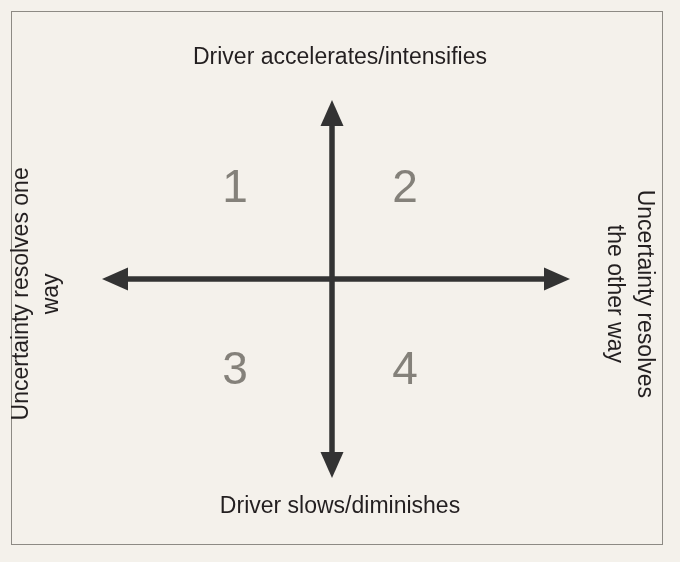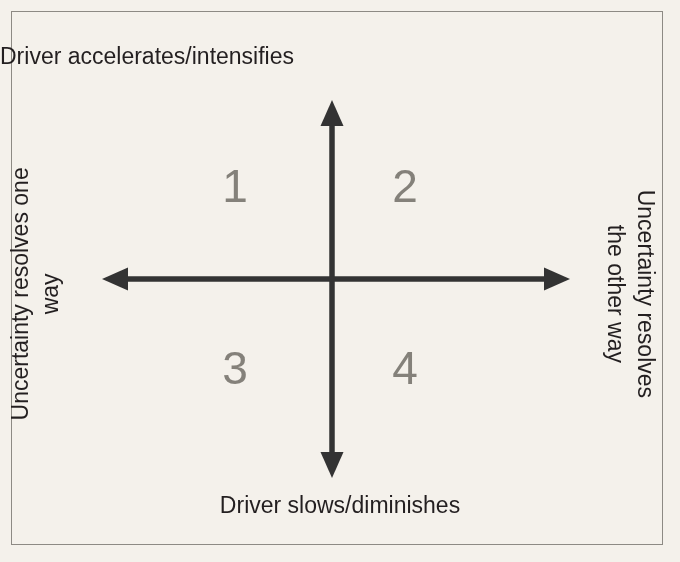--- a/index.html
+++ b/index.html
@@ -68,20 +68,21 @@
     font-weight: 400;
     line-height: 1.28;
     font-family: "Liberation Sans", sans-serif;
     white-space: pre-line;
   }
 
   #label-top {
     left: 0;
     top: 42px;
     width: 680px;
+    text-align: center;
   }
   #label-bottom {
     left: 0;
     top: 491px;
     width: 680px;
     text-align: center;
   }
 
   
   #label-left {

